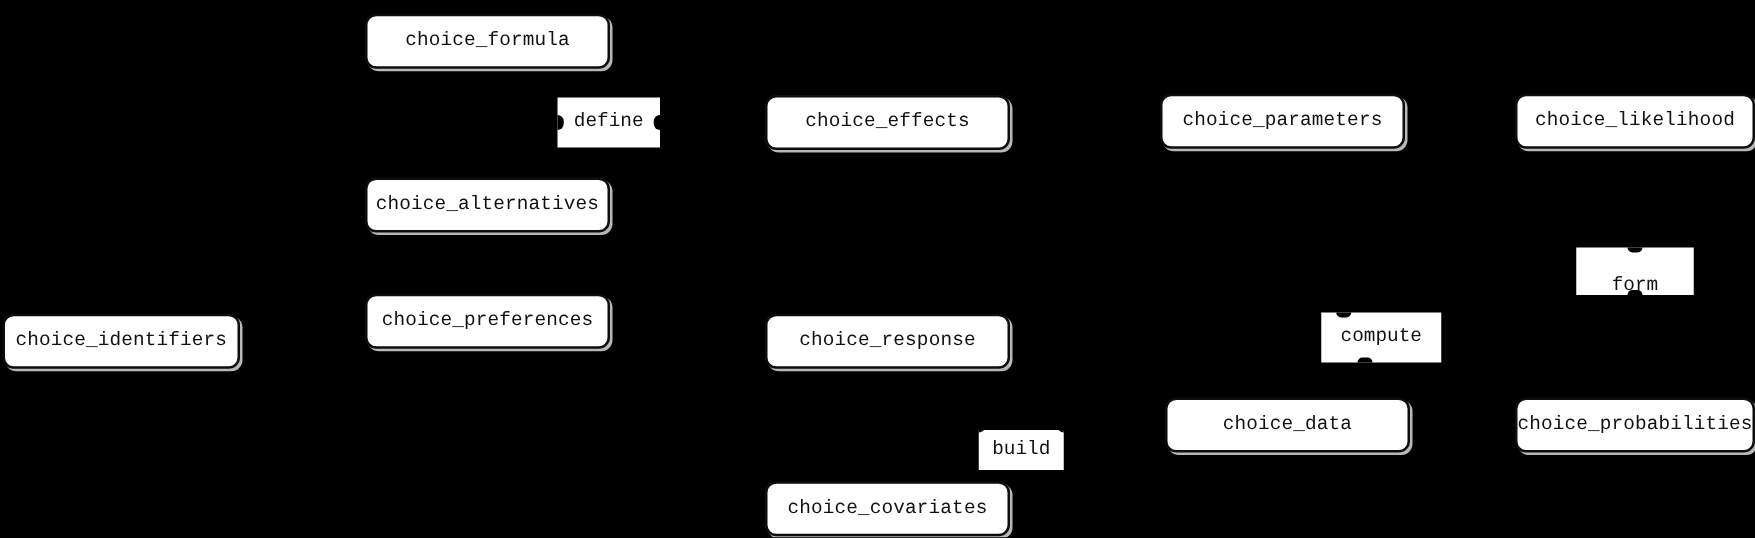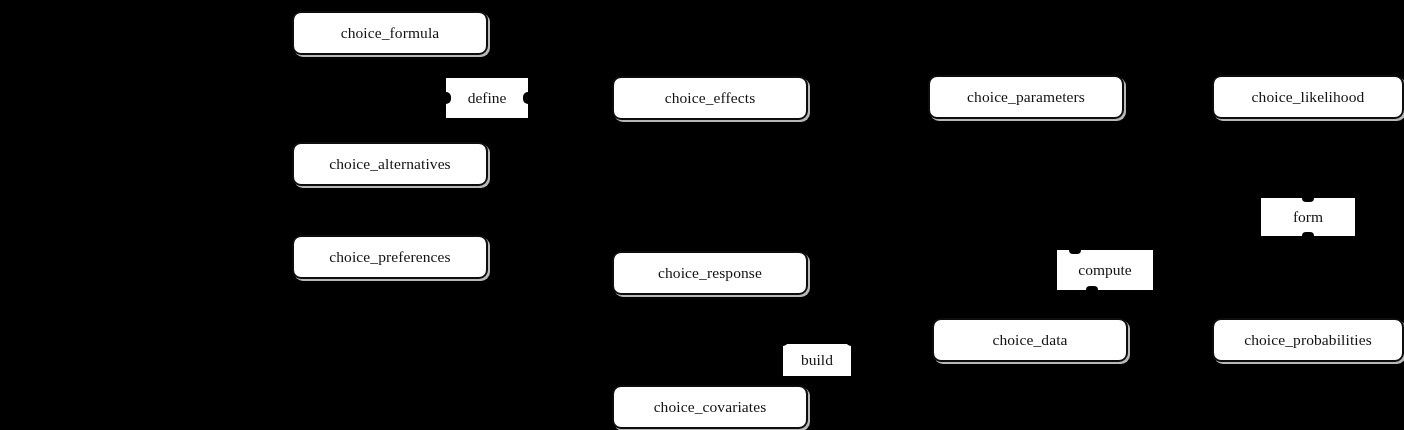--- a/index.html
+++ b/index.html
@@ -43,40 +43,40 @@
     justify-content: center;
     box-shadow: 2px 2px 0 0 #b8b8b8;
     z-index: 3;
   }
   .node-label {
     font-size: 15.5px;
     line-height: 1;
     color: #111111;
     letter-spacing: 0.1px;
     white-space: nowrap;
-    font-family: Liberation Serif, serif;
+    font-family: Liberation Mono, monospace;
   }
   
   .edge-label {
     position: absolute;
     box-sizing: border-box;
     background: #ffffff;
     border: 0;
     border-radius: 0;
     display: flex;
     align-items: center;
     justify-content: center;
     z-index: 4;
   }
   .edge-label-text {
     font-size: 15.5px;
     line-height: 1;
     color: #111111;
     white-space: nowrap;
-    font-family: Liberation Serif, serif;
+    font-family: Liberation Mono, monospace;
   }
   
   .notch {
     position: absolute;
     background: #000000;
     z-index: 5;
   }
 </style>
 </head>
 <body>
@@ -110,20 +110,23 @@
   </div>
 
   <div class="node" style="left:1212px;top:75px;width:192px;height:44px;">
     <span class="node-label">choice_likelihood</span>
   </div>
 
   <div class="node" style="left:292px;top:142px;width:196px;height:44px;">
     <span class="node-label">choice_alternatives</span>
   </div>
 
+  <div class="node" style="left:2px;top:251px;width:190px;height:44px;">
+    <span class="node-label">choice_identifiers</span>
+  </div>
 
   <div class="node" style="left:292px;top:235px;width:196px;height:44px;">
     <span class="node-label">choice_preferences</span>
   </div>
 
   <div class="node" style="left:612px;top:251px;width:196px;height:44px;">
     <span class="node-label">choice_response</span>
   </div>
 
   <div class="node" style="left:932px;top:318px;width:196px;height:44px;align-items:center;">
@@ -137,21 +140,21 @@
   <div class="node" style="left:612px;top:385px;width:196px;height:44px;">
     <span class="node-label">choice_covariates</span>
   </div>
 
   <div class="edge-label" style="left:446px;top:78px;width:82px;height:40px;">
     <span class="edge-label-text">define</span>
   </div>
   <div class="notch" style="left:446px;top:92px;width:5px;height:12px;border-radius:0 6px 6px 0;"></div>
   <div class="notch" style="left:523px;top:92px;width:5px;height:12px;border-radius:6px 0 0 6px;"></div>
 
-  <div class="edge-label" style="left:1261px;top:198px;width:94px;height:38px;">
+  <div class="edge-label" style="left:1261px;top:198px;width:94px;height:38px;align-items:flex-end;">
     <span class="edge-label-text">form</span>
   </div>
   <div class="notch" style="left:1302px;top:198px;width:12px;height:4px;border-radius:0 0 6px 6px;"></div>
   <div class="notch" style="left:1302px;top:232px;width:12px;height:4px;border-radius:6px 6px 0 0;"></div>
 
   <div class="edge-label" style="left:1044px;top:250px;width:96px;height:40px;margin-left:13px;">
     <span class="edge-label-text">compute</span>
   </div>
   <div class="notch" style="left:1069px;top:250px;width:12px;height:4px;border-radius:0 0 6px 6px;"></div>
   <div class="notch" style="left:1086px;top:286px;width:12px;height:4px;border-radius:6px 6px 0 0;"></div>

